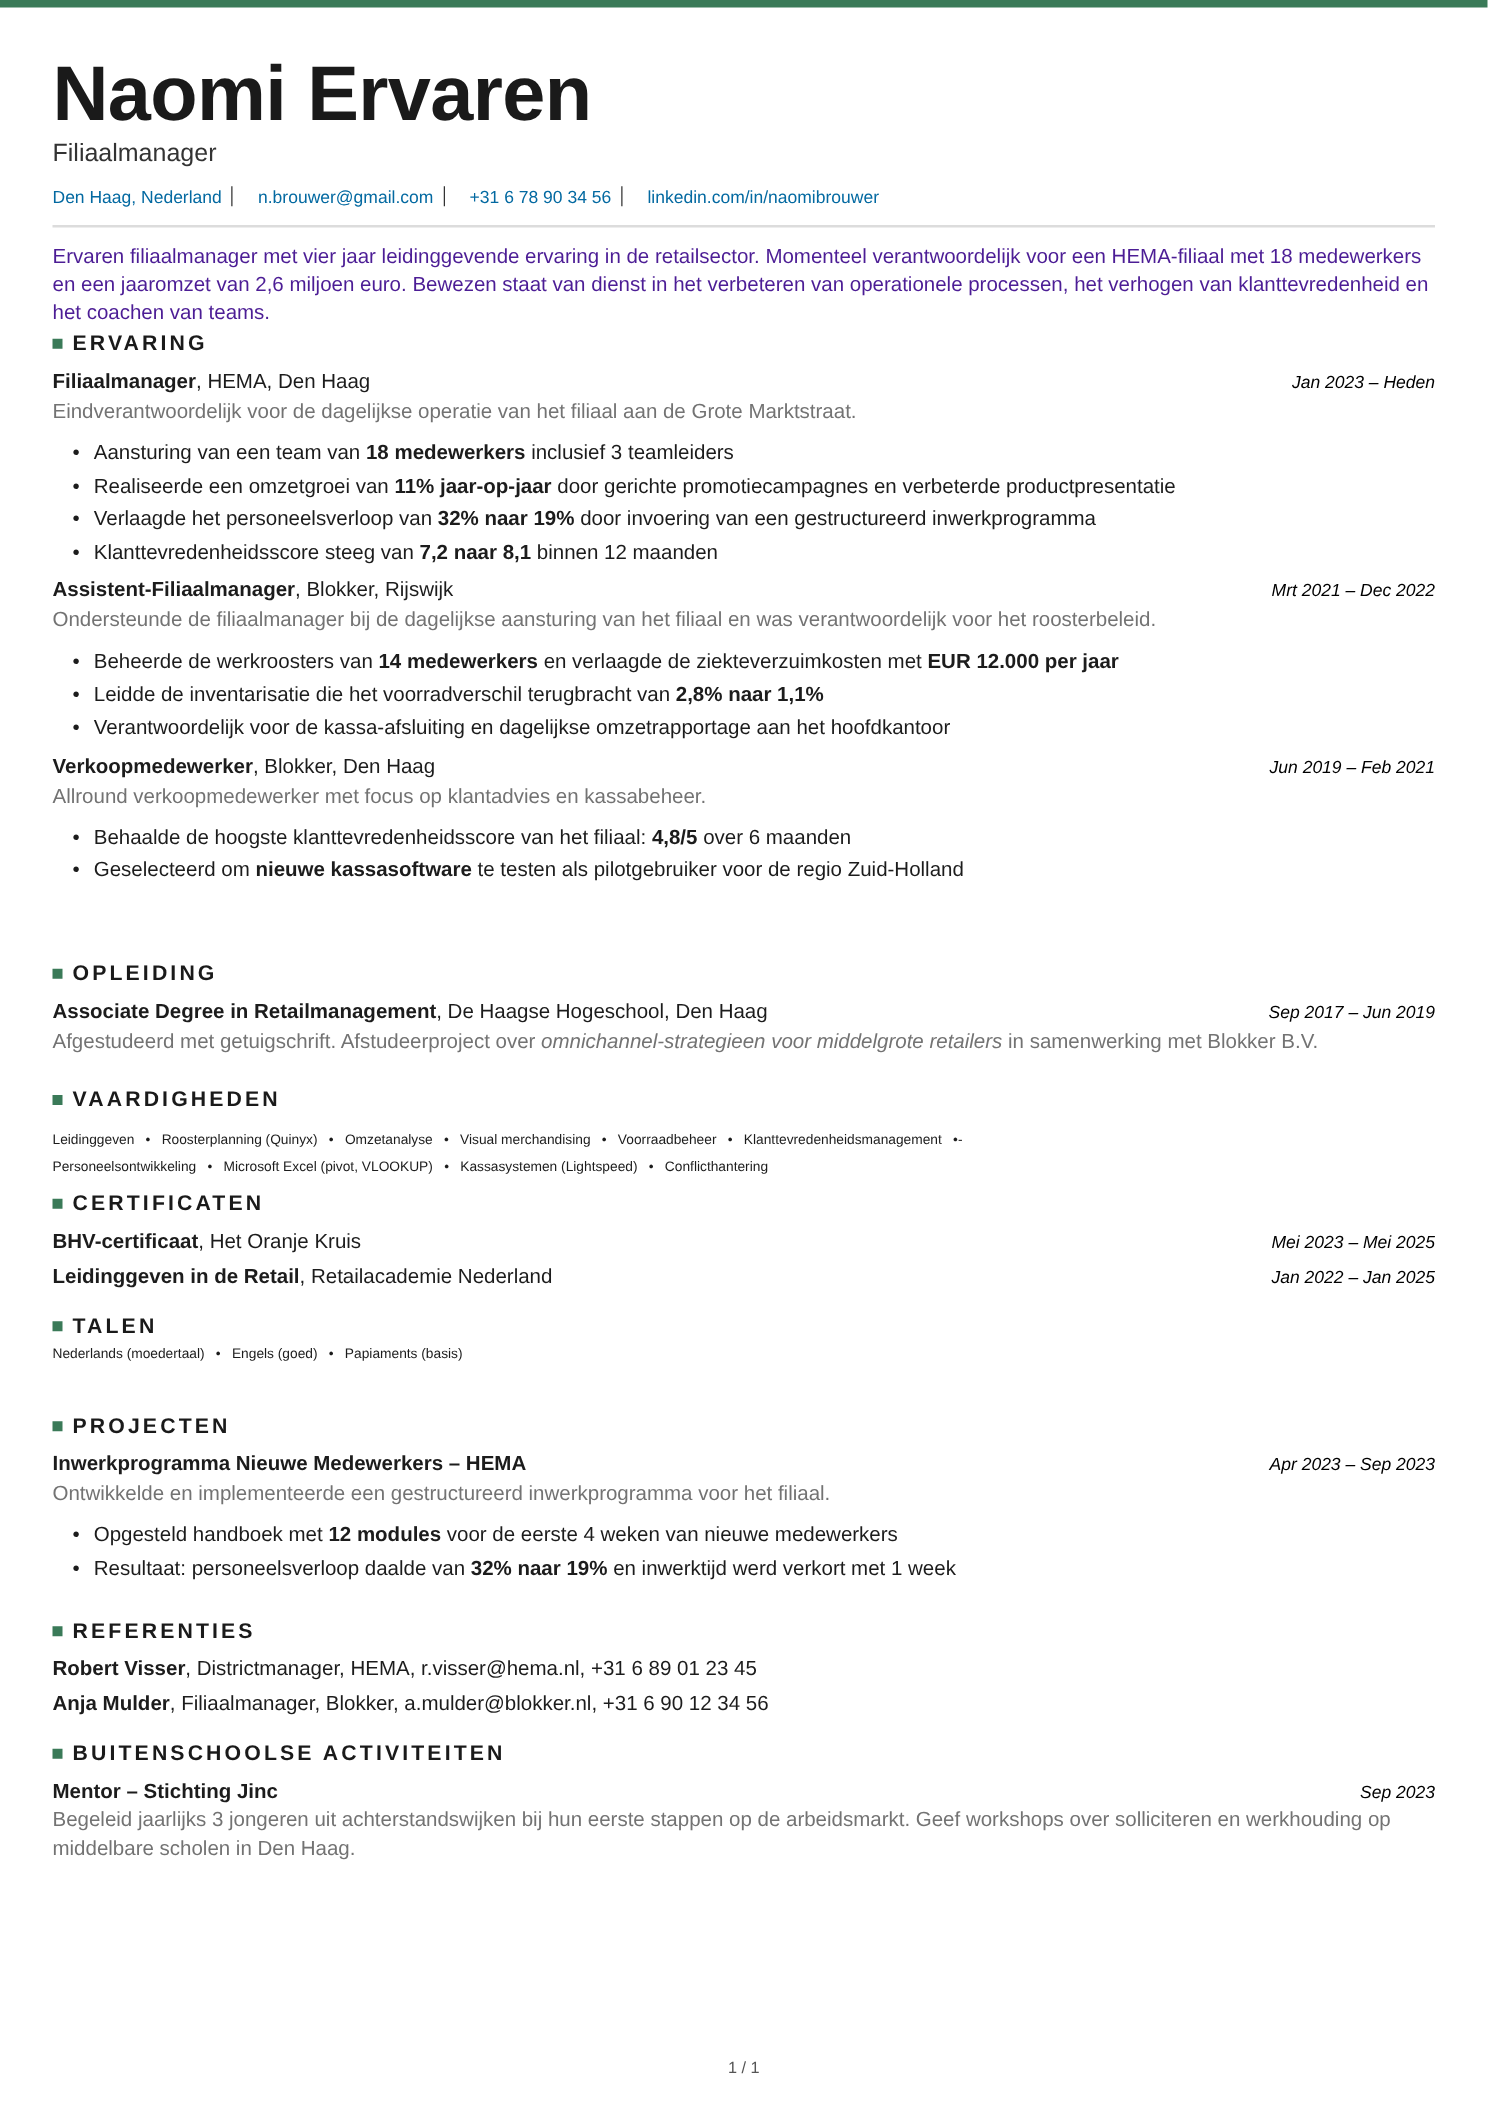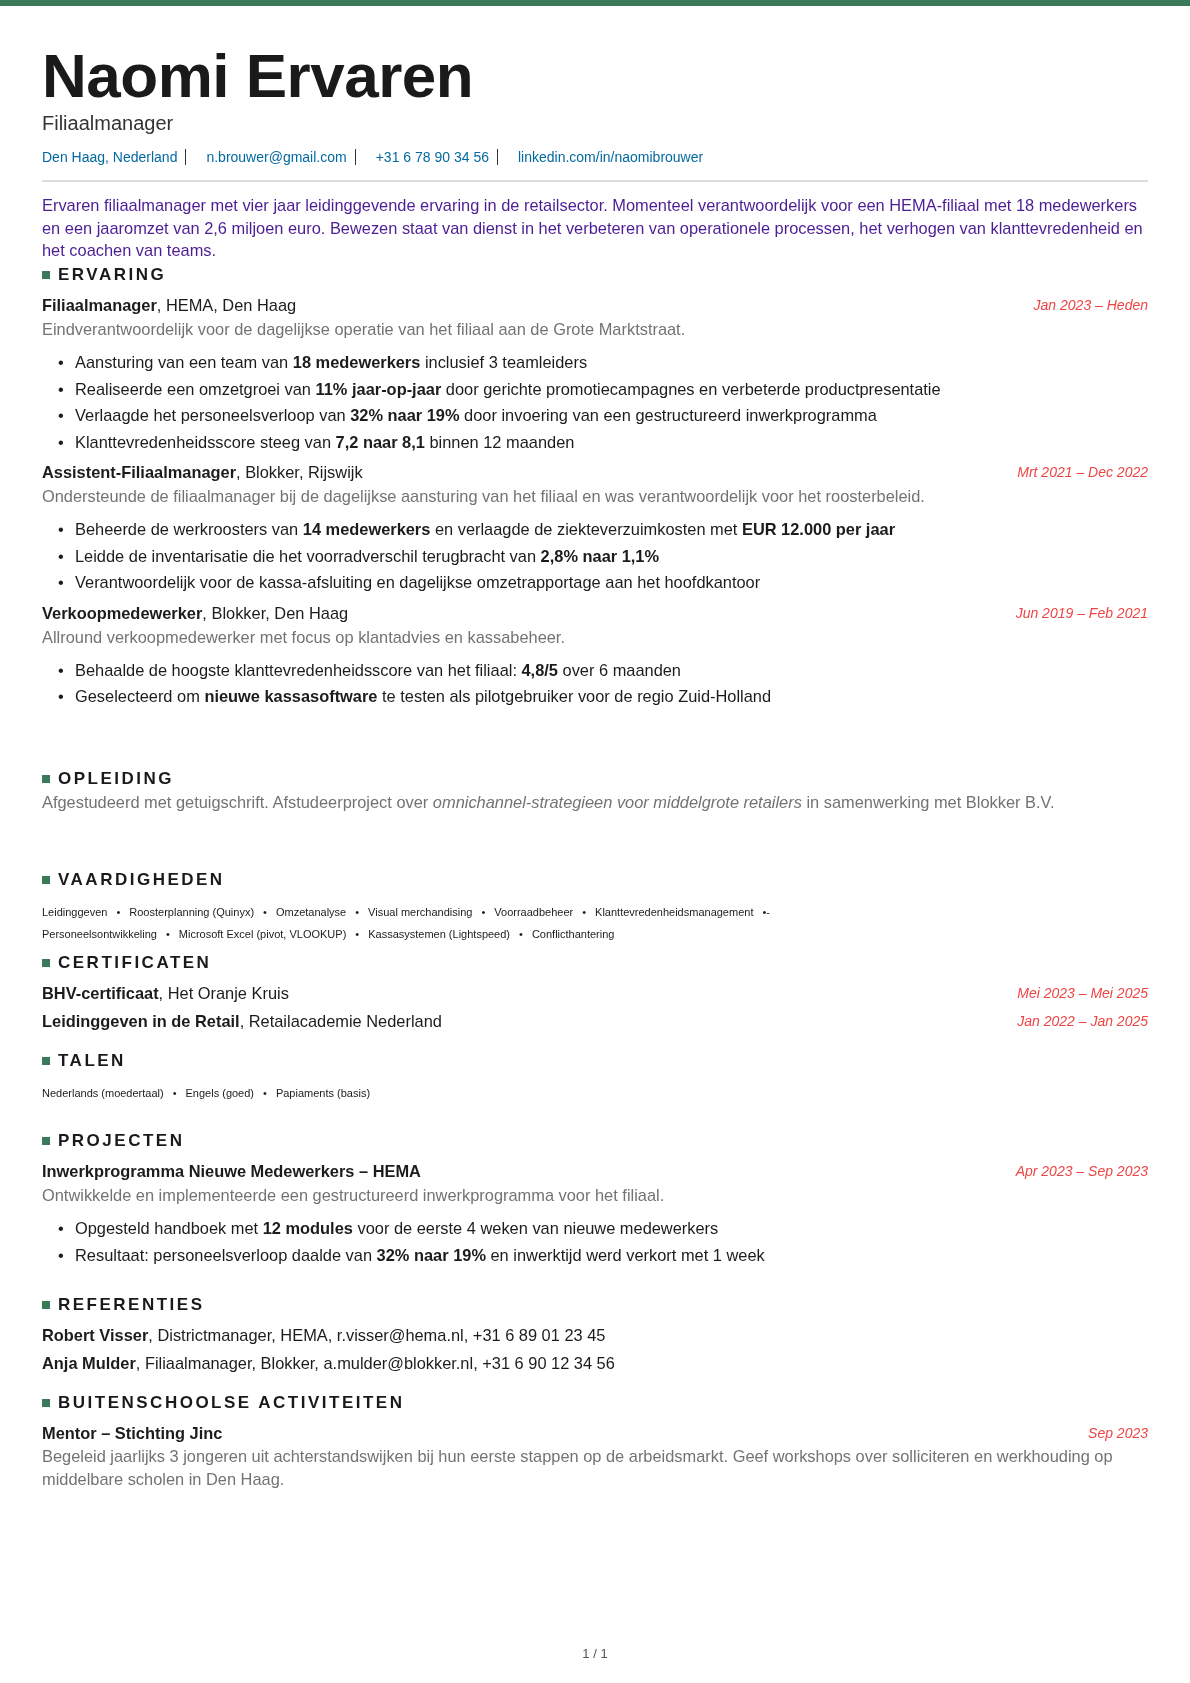--- a/index.html
+++ b/index.html
@@ -22,21 +22,21 @@
 
   .summary { position: absolute; top: 194px; left: 0; width: 1106px; font-size: 16.4px; line-height: 22.5px; color: #4c1d95; }
 
   .section { position: absolute; left: 0; width: 1106px; }
   .sec-head { display: flex; align-items: center; height: 22px; }
   .sec-square { width: 8px; height: 8px; background: #3a7a58; margin-right: 8px; }
   .sec-title { font-size: 17px; font-weight: 700; letter-spacing: 2.5px; color: #1a1a1a; text-align: right; }
 
   .entry-row { position: relative; height: 24px; font-size: 16.4px; line-height: 24px; }
   .entry-row .bold { font-weight: 700; }
-  .entry-row .date { position: absolute; right: 0; top: 0; font-size: 14px; font-style: italic; color: #ef4444; }
+  .entry-row .date { position: absolute; right: 0; top: 0; font-size: 14px; font-style: italic; color: #000000; }
   .desc { font-size: 16.4px; line-height: 24px; color: #737373; }
   .desc .it { font-style: italic; }
   ul.bullets { list-style: none; margin-top: 8px; }
   ul.bullets li { position: relative; padding-left: 33px; font-size: 16.4px; line-height: 26.5px; }
   ul.bullets li::before { content: "•"; position: absolute; left: 16px; top: 0; }
   .b { font-weight: 700; }
   .inline-list { font-size: 11px; line-height: 22px; }
   .dot { display: inline-block; margin: 0 9px; }
   .pager { position: absolute; top: 1646px; left: 0; width: 1190px; text-align: center; font-size: 13px; color: #555; }
 </style>
@@ -97,20 +97,21 @@
         <li><span>Geselecteerd om </span><span class="b">nieuwe kassasoftware</span><span> te testen als pilotgebruiker voor de regio Zuid-Holland</span></li>
       </ul>
     </div>
   </div>
 
   <div class="section" style="top:768px;">
     <div class="sec-head">
         <span class="sec-square"></span>
         <span class="sec-title">OPLEIDING</span>
       </div>
+    <div style="margin-top:7px;" class="entry-row"><span class="bold">Associate Degree in Retailmanagement</span><span>, De Haagse Hogeschool, Den Haag</span><span class="date">Sep 2017 – Jun 2019</span></div>
     <div class="desc"><span>Afgestudeerd met getuigschrift. Afstudeerproject over </span><span class="it">omnichannel-strategieen voor middelgrote retailers</span><span> in samenwerking met Blokker B.V.</span></div>
   </div>
 
   <div class="section" style="top:869px;">
     <div class="sec-head">
         <span class="sec-square"></span>
         <span class="sec-title">VAARDIGHEDEN</span>
       </div>
     <div class="inline-list" style="margin-top:10px;">
       <span>Leidinggeven</span><span class="dot">•</span><span>Roosterplanning (Quinyx)</span><span class="dot">•</span><span>Omzetanalyse</span><span class="dot">•</span><span>Visual merchandising</span><span class="dot">•</span><span>Voorraadbeheer</span><span class="dot">•</span><span>Klanttevredenheidsmanagement</span><span class="dot" style="margin-right:0">•-</span><br>
@@ -125,21 +126,21 @@
       </div>
     <div style="margin-top:7px;" class="entry-row"><span class="bold">BHV-certificaat</span><span>, Het Oranje Kruis</span><span class="date">Mei 2023 – Mei 2025</span></div>
     <div style="margin-top:4px;" class="entry-row"><span class="bold">Leidinggeven in de Retail</span><span>, Retailacademie Nederland</span><span class="date">Jan 2022 – Jan 2025</span></div>
   </div>
 
   <div class="section" style="top:1050px;">
     <div class="sec-head">
         <span class="sec-square"></span>
         <span class="sec-title">TALEN</span>
       </div>
-    <div class="inline-list" style="margin-top:10px;">
+    <div class="inline-list" style="margin-top:0;">
       <span>Nederlands (moedertaal)</span><span class="dot">•</span><span>Engels (goed)</span><span class="dot">•</span><span>Papiaments (basis)</span>
     </div>
   </div>
 
   <div class="section" style="top:1130px;">
     <div class="sec-head">
         <span class="sec-square"></span>
         <span class="sec-title">PROJECTEN</span>
       </div>
     <div style="margin-top:7px;" class="entry-row"><span class="bold">Inwerkprogramma Nieuwe Medewerkers – HEMA</span><span class="date">Apr 2023 – Sep 2023</span></div>

